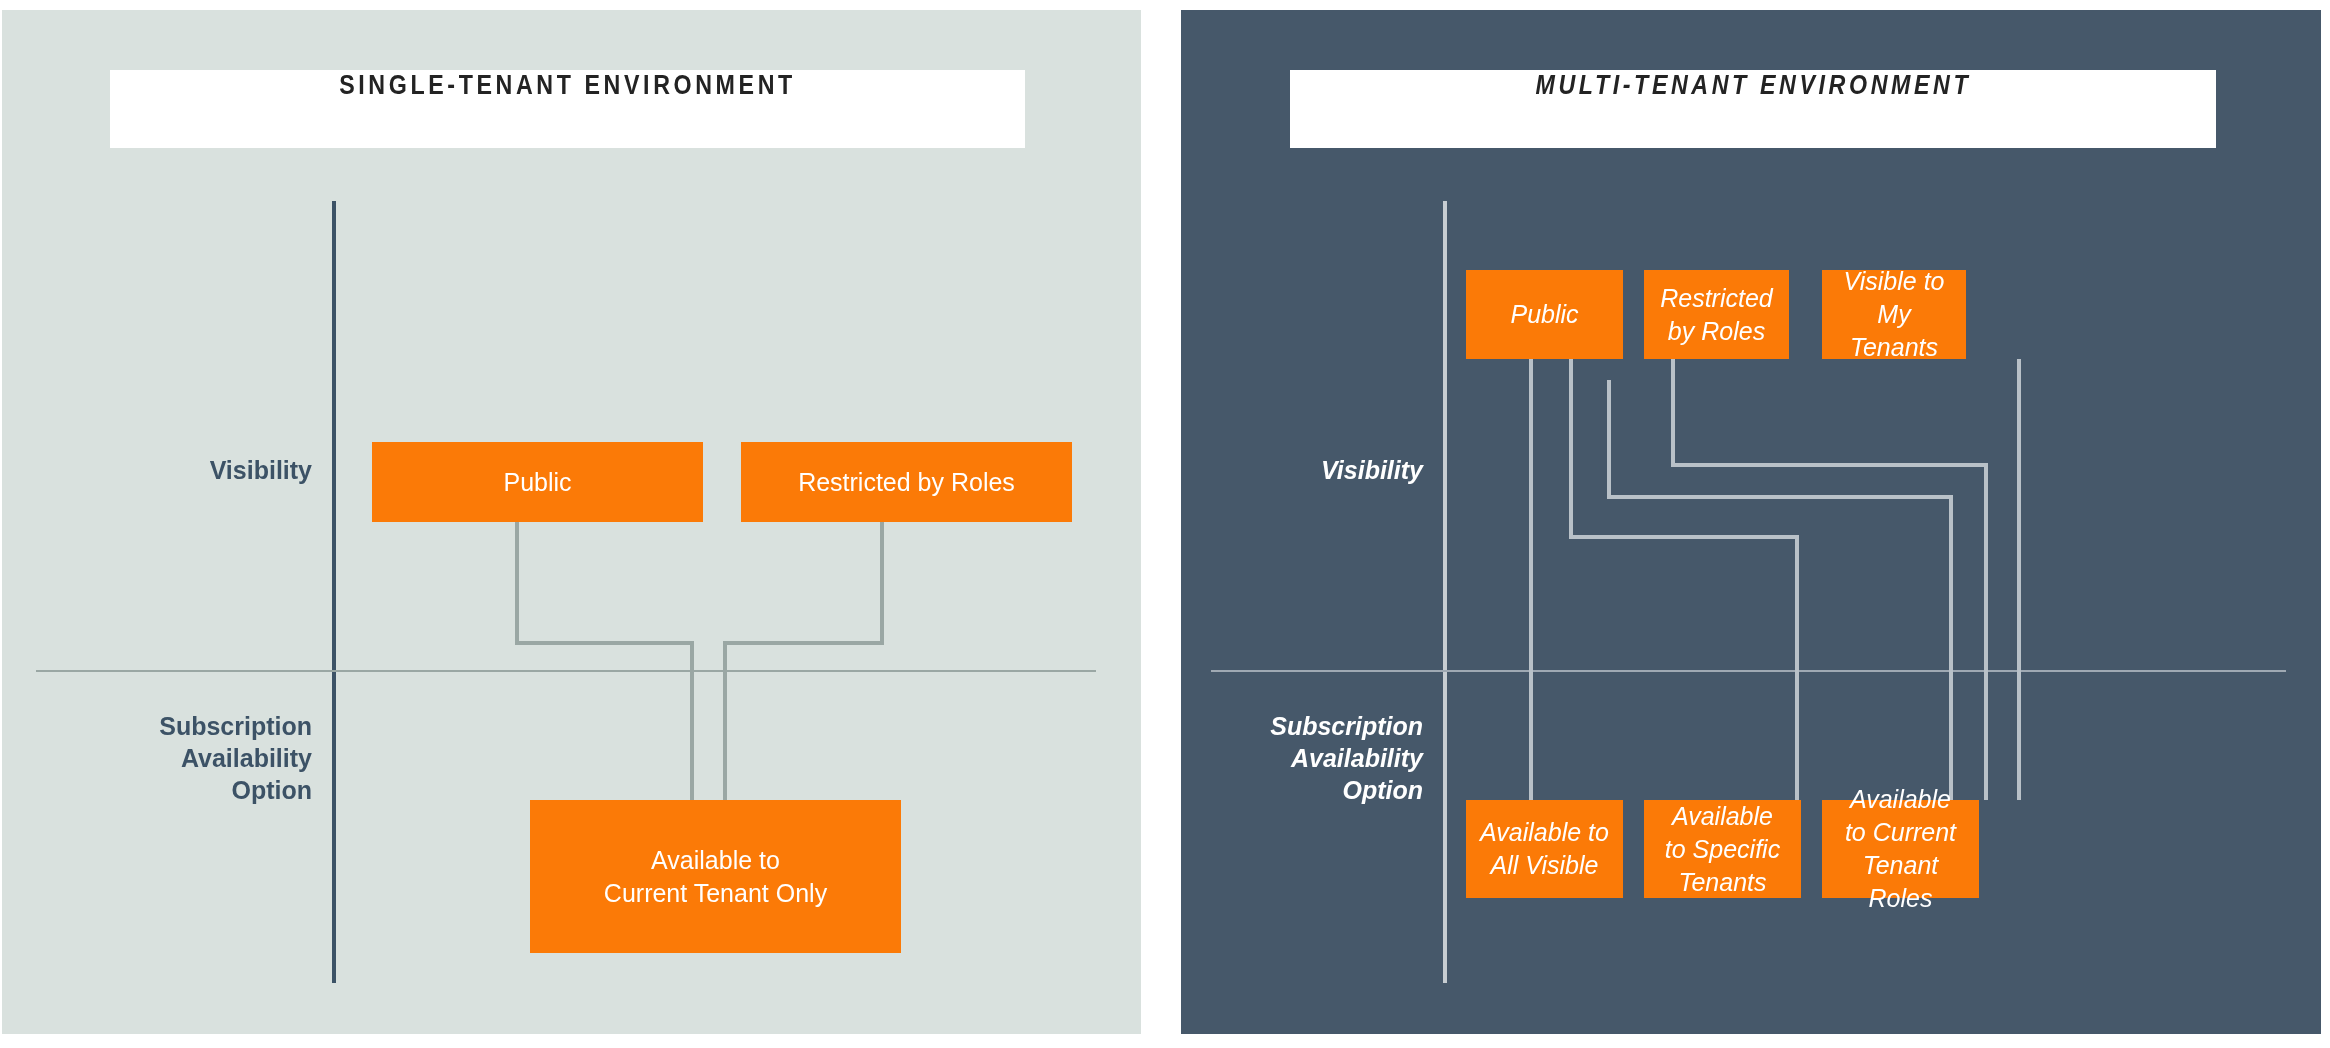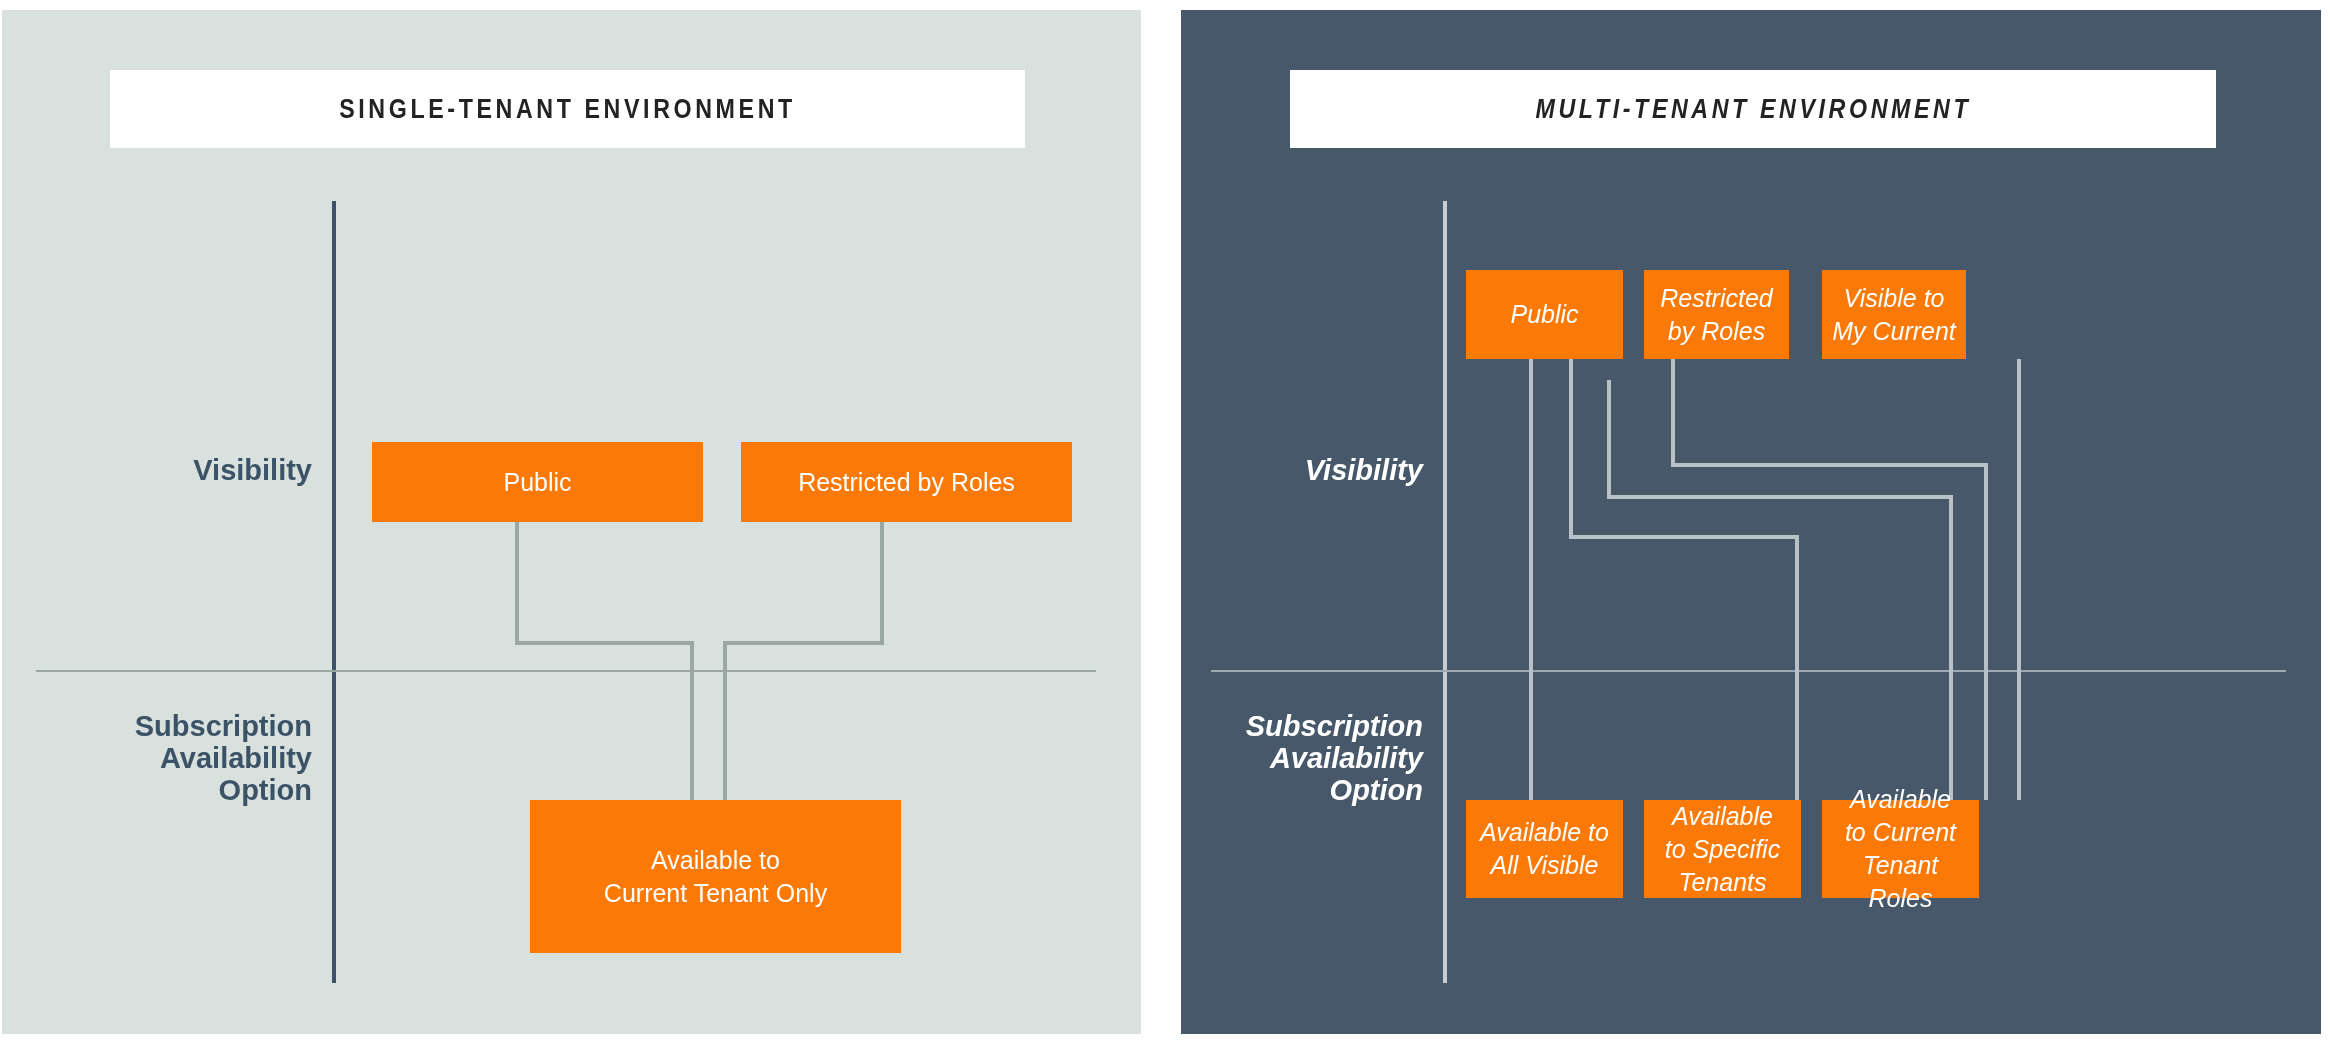--- a/index.html
+++ b/index.html
@@ -4,40 +4,40 @@
 <style>
   html,body{margin:0;padding:0;background:#ffffff;}
   body{width:2330px;height:1048px;font-family:"Liberation Sans",sans-serif;overflow:hidden;}
   .stage{position:relative;width:2330px;height:1048px;background:#ffffff;}
 
   .panel{position:absolute;top:10px;height:1024px;}
   .panel.left{left:2px;width:1139px;background:#d9e1de;}
   .panel.right{left:1181px;width:1140px;background:#46586a;font-style:italic;}
 
   .titlebox{position:absolute;top:60px;height:78px;background:#ffffff;
-            display:flex;align-items:center;justify-content:center;}
+            display:flex;align-items:flex-start;justify-content:center;}
   .panel.left  .titlebox{left:108px;width:915px;}
   .panel.right .titlebox{left:109px;width:926px;}
   .titlebox span{
     font-family:"Liberation Sans Narrow","Liberation Sans",sans-serif;
     font-weight:700;font-size:27px;letter-spacing:4.2px;color:#232323;
     transform:scaleX(.86);transform-origin:center;white-space:nowrap;
   }
 
   
   .vaxis{position:absolute;width:4px;}
   .panel.left  .vaxis{left:330px;top:191px;height:782px;background:#3c5266;}
   .panel.right .vaxis{left:262px;top:191px;height:782px;background:#c7cdd2;}
 
   .haxis{position:absolute;height:2px;}
   .panel.left  .haxis{left:34px;top:660px;width:1060px;background:#9aa7a4;}
   .panel.right .haxis{left:30px;top:660px;width:1075px;background:#9fa9b3;}
 
   
-  .rowlabel{position:absolute;text-align:right;font-size:29px;line-height:32px;font-weight:700;}
+  .rowlabel{position:absolute;text-align:right;font-size:25px;line-height:32px;font-weight:700;}
   .panel.left  .rowlabel{color:#3c5266;}
   .panel.right .rowlabel{color:#ffffff;}
   .panel.left  .rowlabel.vis{left:20px;top:444px;width:290px;}
   .panel.left  .rowlabel.sub{left:20px;top:700px;width:290px;}
   .panel.right .rowlabel.vis{left:0px;top:444px;width:242px;}
   .panel.right .rowlabel.sub{left:0px;top:700px;width:242px;}
 
   
   .node{position:absolute;background:#fb7a07;color:#ffffff;
         display:flex;align-items:center;justify-content:center;text-align:center;
@@ -128,21 +128,21 @@
       <span>Public</span>
     </div>
 
     <div class="node" style="left:463px;top:260px;width:145px;height:89px;flex-direction:column;">
       <span>Restricted</span>
       <span>by Roles</span>
     </div>
 
     <div class="node" style="left:641px;top:260px;width:144px;height:89px;flex-direction:column;">
       <span>Visible to</span>
-      <span>My Current</span>
+      <span>My Tenants</span>
     </div>
 
     <div class="node" style="left:285px;top:790px;width:157px;height:98px;flex-direction:column;">
       <span>Available to</span>
       <span>All Visible</span>
     </div>
 
     <div class="node" style="left:463px;top:790px;width:157px;height:98px;flex-direction:column;">
       <span>Available</span>
       <span>to Specific</span>

